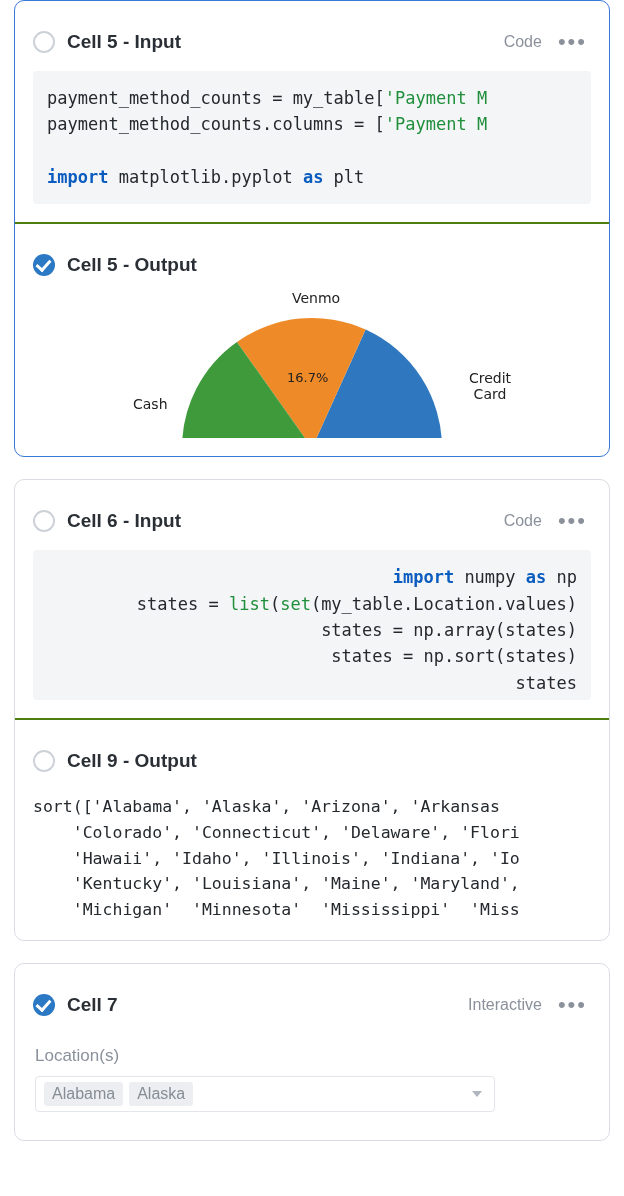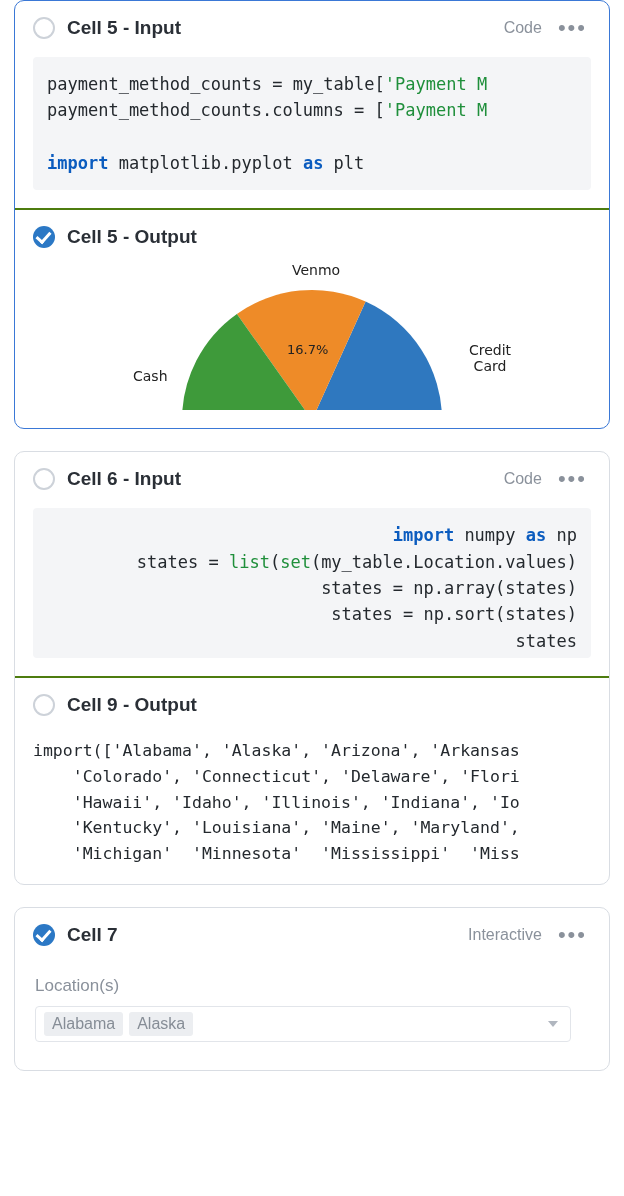--- a/index.html
+++ b/index.html
@@ -11,21 +11,21 @@
   }
   .card {
     border: 1px solid #d9dde3;
     border-radius: 10px;
     margin: 0 14px 22px 14px;
     overflow: hidden;
     background: #fff;
   }
   .card.selected { border-color: #3a78d6; }
   .section {
-    padding: 16px 18px 18px 18px;
+    padding: 30px 18px 18px 18px;
   }
   .section + .section { border-top: 2px solid #4d7c0f; }
   .hdr {
     display: flex;
     align-items: center;
     gap: 12px;
   }
   .circle-empty {
     width: 22px; height: 22px;
     border: 2px solid #cdd2d9;
@@ -114,21 +114,21 @@
     font-size: 17px;
     margin-bottom: 10px;
   }
   .multiselect {
     display: flex;
     align-items: center;
     gap: 6px;
     border: 1px solid #e2e5ea;
     border-radius: 4px;
     padding: 5px 8px;
-    width: 536px;
+    width: 460px;
   }
   .chip {
     background: #eceef1;
     color: #868d96;
     font-size: 16px;
     padding: 3px 8px;
     border-radius: 3px;
   }
   .chev-down {
     margin-left: auto;
@@ -197,21 +197,21 @@
 states = np.array(states)
 states = np.sort(states)
 states</div>
   </div>
 
   <div class="section">
     <div class="hdr">
       <div class="circle-empty"></div>
       <div class="title">Cell 9 - Output</div>
     </div>
-    <div class="output-text" style="max-height:138px;">import(['Alabama', 'Alaska', 'Arizona', 'Arkansas
+    <div class="output-text" style="max-height:138px;">sort(['Alabama', 'Alaska', 'Arizona', 'Arkansas
     'Colorado', 'Connecticut', 'Delaware', 'Flori
     'Hawaii', 'Idaho', 'Illinois', 'Indiana', 'Io
     'Kentucky', 'Louisiana', 'Maine', 'Maryland',
     'Michigan'  'Minnesota'  'Mississippi'  'Miss</div>
   </div>
 </div>
 
 <div class="card">
   <div class="section">
     <div class="hdr">

